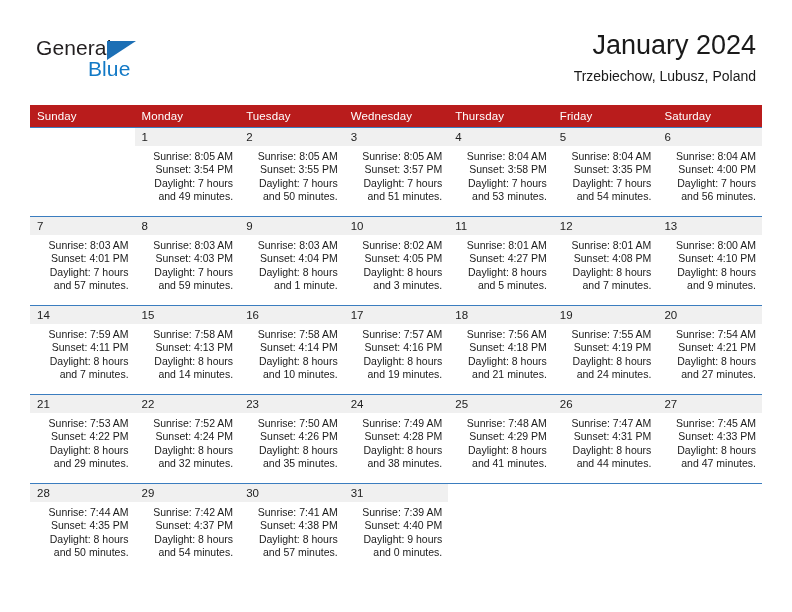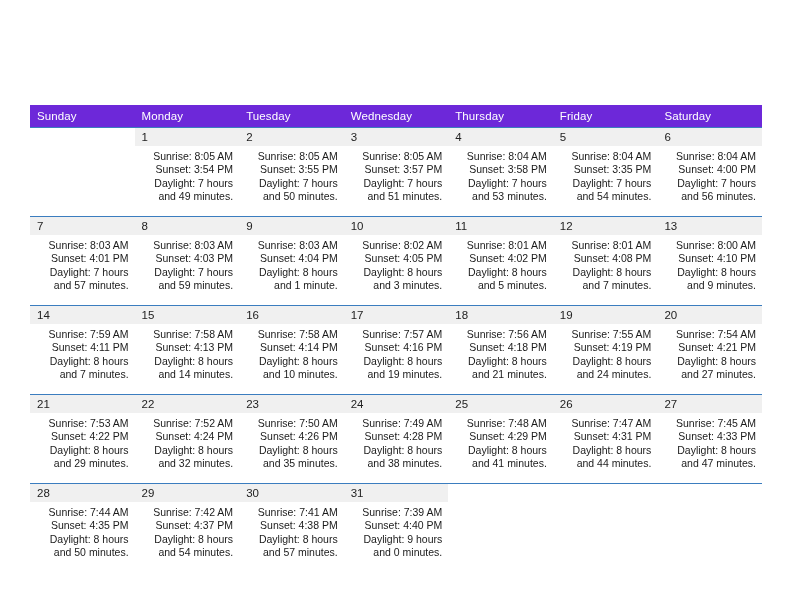--- a/index.html
+++ b/index.html
@@ -91,21 +91,21 @@
     left: 30px;
     top: 105px;
     width: 732px;
     border-collapse: collapse;
     table-layout: fixed;
   }
 
   .calendar col { width: 104.57px; }
 
   thead th {
-    background: #6d28d9;
+    background: #b91c1c;
     color: #ffffff;
     font-size: 11.5px;
     font-weight: normal;
     text-align: left;
     padding: 5px 0 5px 7px;
     height: 21px;
     letter-spacing: 0.1px;
   }
 
   tbody tr.week {
@@ -141,20 +141,34 @@
 
   .day-detail .ln { white-space: nowrap; display: block; }
 
   td.day.empty .daynum-band { background: #ffffff; }
 </style>
 </head>
 <body>
 
 <div class="page">
 
+  <div class="header">
+
+    <div class="logo">
+      <span class="logo-general">General</span>
+      <span class="logo-triangle"></span>
+      <span class="logo-blue">Blue</span>
+    </div>
+
+    <div class="title-block">
+      <div class="cal-title">January 2024</div>
+      <div class="cal-subtitle">Trzebiechow, Lubusz, Poland</div>
+    </div>
+
+  </div>
 
   <table class="calendar">
     <colgroup>
       <col>
         <col>
         <col>
         <col>
         <col>
         <col>
         <col>
@@ -272,21 +286,21 @@
             <span class="ln">Sunrise: 8:02 AM</span>
             <span class="ln">Sunset: 4:05 PM</span>
             <span class="ln">Daylight: 8 hours</span>
             <span class="ln">and 3 minutes.</span>
           </div>
         </td>
         <td class="day">
           <div class="daynum-band">11</div>
           <div class="day-detail">
             <span class="ln">Sunrise: 8:01 AM</span>
-            <span class="ln">Sunset: 4:02 PM</span>
+            <span class="ln">Sunset: 4:27 PM</span>
             <span class="ln">Daylight: 8 hours</span>
             <span class="ln">and 5 minutes.</span>
           </div>
         </td>
         <td class="day">
           <div class="daynum-band">12</div>
           <div class="day-detail">
             <span class="ln">Sunrise: 8:01 AM</span>
             <span class="ln">Sunset: 4:08 PM</span>
             <span class="ln">Daylight: 8 hours</span>

